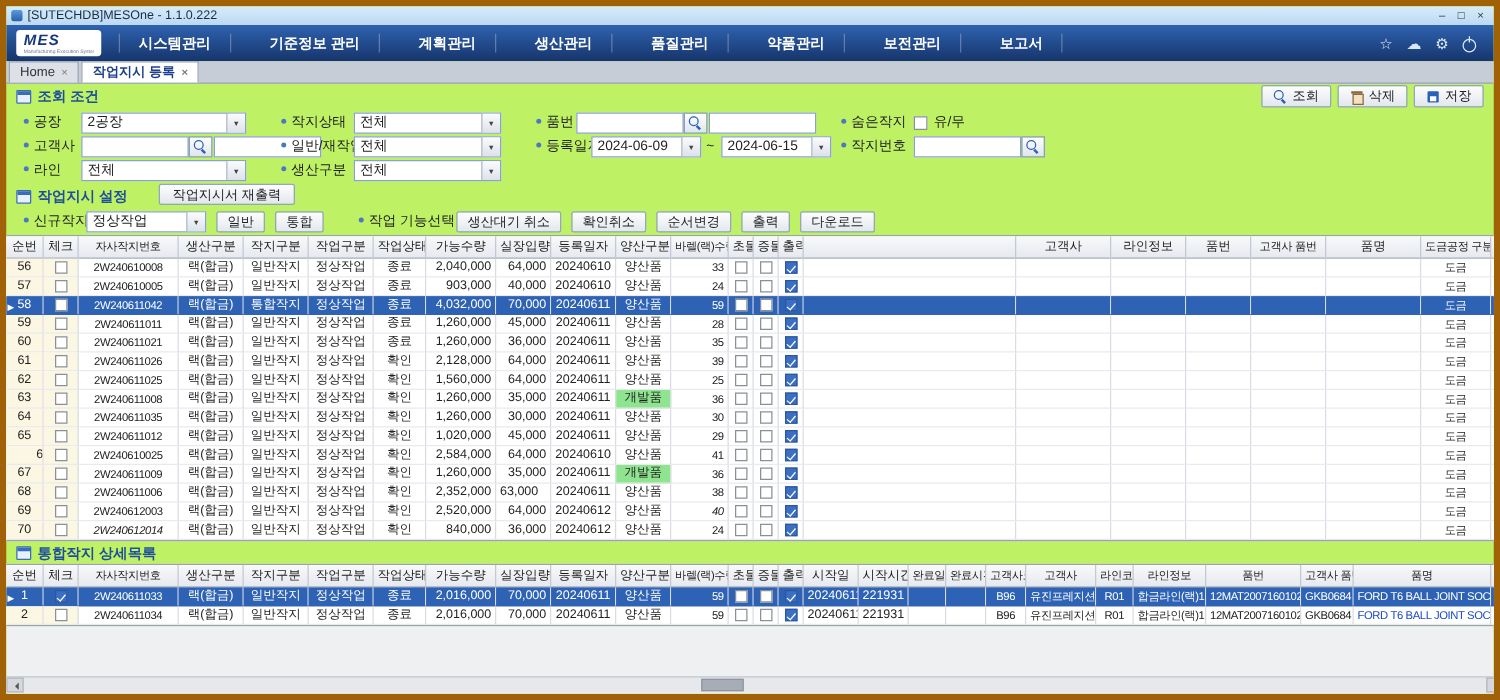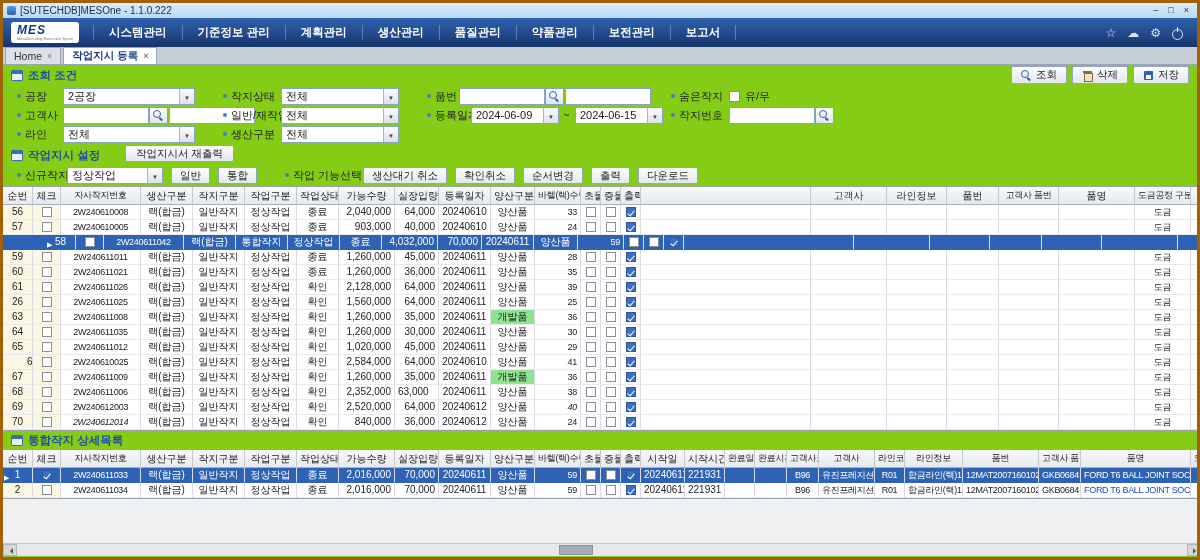--- a/index.html
+++ b/index.html
@@ -1,31 +1,31 @@
 <!DOCTYPE html>
 <html><head>
 <meta charset="utf-8">
 <style>
   * { margin:0; padding:0; box-sizing:border-box; }
   body { font-family:"Liberation Sans","DejaVu Sans",sans-serif; background:#fff; }
-  .app { position:relative; width:1200px; height:560px; overflow:hidden; background:#84cc16; border:3px solid #a16207; }
+  .app { position:relative; width:1200px; height:560px; overflow:hidden; background:#bef264; border:5px solid #a16207; }
 
   
   .titlebar { height:15px; background:linear-gradient(#d8ecfb,#bcd9f2); display:flex; align-items:center; padding:0 4px; font-size:10px; color:#1c2c44; }
   .app-ico { width:9px; height:9px; background:linear-gradient(#5a9ae0,#2c5faa); border-radius:2px; margin-right:4px; }
   .title-text { flex:0 0 auto; }
   .win-controls { margin-left:auto; display:flex; gap:10px; padding-right:4px; }
   .win-btn { font-size:9px; color:#333; cursor:default; line-height:13px; }
 
   
   .navbar { height:29px; background:linear-gradient(#2f62b0,#16356b); display:flex; align-items:center; padding:0 8px; }
   .logo { background:#fff; border-radius:3px; width:68px; height:21px; display:flex; flex-direction:column; justify-content:center; padding:1px 6px; margin-right:14px; }
   .logo-main { font-size:12px; font-style:italic; font-weight:bold; color:#14387f; line-height:11px; letter-spacing:1px; }
   .logo-sub { font-size:4px; color:#6a7b95; line-height:5px; white-space:nowrap; overflow:hidden; }
-  .nav-items { display:flex; height:100%; align-items:center; }
+  .nav-items { display:flex; height:100%; align-items:center;gap:16px; }
   .nav-item { color:#fff; font-size:11.5px; font-weight:bold; padding:0 15px; border-right:1px solid rgba(255,255,255,.28); white-space:nowrap; cursor:default; }
   .nav-item:first-child { border-left:1px solid rgba(255,255,255,.28); }
   .nav-right { margin-left:auto; display:flex; align-items:center; gap:11px; padding-right:6px; }
   .nav-ic { color:#d9e6f8; font-size:12px; line-height:12px; font-family:"DejaVu Sans",sans-serif; }
   .nav-ic-power { position:relative; width:11px; height:11px; }
   .nav-ic-power::before { content:''; position:absolute; left:0; top:2px; width:9px; height:9px; border:1.5px solid #d9e6f8; border-radius:50%; }
   .nav-ic-power::after { content:''; position:absolute; left:4.5px; top:0; width:1.5px; height:5px; background:#d9e6f8; }
 
   
   .tabbar { height:18px; background:#c7cdd6; display:flex; align-items:flex-end; padding-left:2px; border-bottom:1px solid #9aa4b2; }
@@ -314,21 +314,21 @@
         <div class="g-cell" style="width: 170px;"></div>
         <div class="g-cell" style="width: 76px; text-align: center;"></div>
         <div class="g-cell" style="width: 60px; text-align: center;"></div>
         <div class="g-cell" style="width: 52px; text-align: center;"></div>
         <div class="g-cell tight" style="width: 60px; text-align: center;"></div>
         <div class="g-cell" style="width: 76px; text-align: center;"></div>
         <div class="g-cell tight" style="width: 56px; text-align: center;">도금</div>
         <div class="g-cell" style="width: 20px; text-align: center;">A</div>
       </div>
       <div class="g-row sel">
-        <div class="g-cell fixed-col" style="width: 30px; text-align: center; margin-left: 43px;">58</div>
+        <div class="g-cell fixed-col" style="width: 30px; text-align: center;">58</div>
         <div class="g-cell fixed-col cb-cell" style="width: 28px;">
           <span class="cb"></span>
         </div>
         <div class="g-cell tight" style="width: 80px; text-align: center;">2W240611042</div>
         <div class="g-cell" style="width: 52px; text-align: center;">랙(합금)</div>
         <div class="g-cell" style="width: 52px; text-align: center;">통합작지</div>
         <div class="g-cell" style="width: 52px; text-align: center;">정상작업</div>
         <div class="g-cell" style="width: 42px; text-align: center;">종료</div>
         <div class="g-cell" style="width: 56px; text-align: right;">4,032,000</div>
         <div class="g-cell" style="width: 44px; text-align: right;">70,000</div>
@@ -446,21 +446,21 @@
         <div class="g-cell" style="width: 170px;"></div>
         <div class="g-cell" style="width: 76px; text-align: center;"></div>
         <div class="g-cell" style="width: 60px; text-align: center;"></div>
         <div class="g-cell" style="width: 52px; text-align: center;"></div>
         <div class="g-cell tight" style="width: 60px; text-align: center;"></div>
         <div class="g-cell" style="width: 76px; text-align: center;"></div>
         <div class="g-cell tight" style="width: 56px; text-align: center;">도금</div>
         <div class="g-cell" style="width: 20px; text-align: center;">A</div>
       </div>
       <div class="g-row">
-        <div class="g-cell fixed-col" style="width: 30px; text-align: center;">26</div>
+        <div class="g-cell fixed-col" style="width: 30px; text-align: center;">62</div>
         <div class="g-cell fixed-col cb-cell" style="width: 28px;">
           <span class="cb"></span>
         </div>
         <div class="g-cell tight" style="width: 80px; text-align: center;">2W240611025</div>
         <div class="g-cell" style="width: 52px; text-align: center;">랙(합금)</div>
         <div class="g-cell" style="width: 52px; text-align: center;">일반작지</div>
         <div class="g-cell" style="width: 52px; text-align: center;">정상작업</div>
         <div class="g-cell" style="width: 42px; text-align: center;">확인</div>
         <div class="g-cell" style="width: 56px; text-align: right;">1,560,000</div>
         <div class="g-cell" style="width: 44px; text-align: right;">64,000</div>

